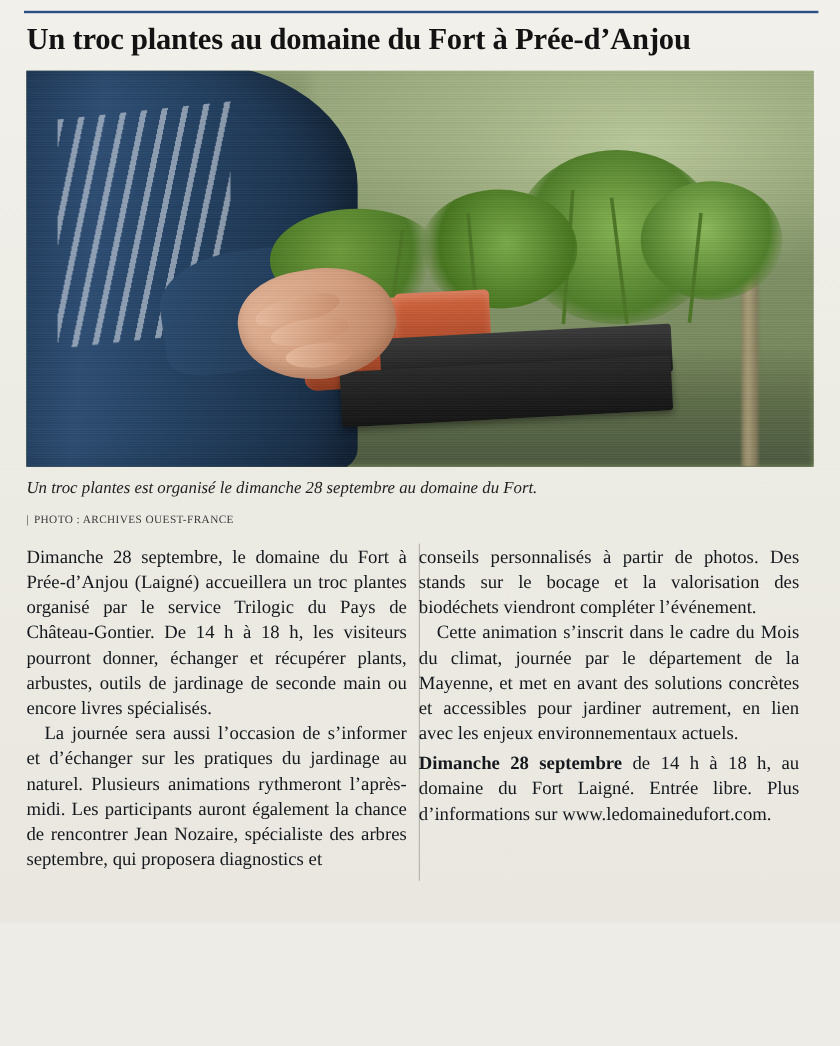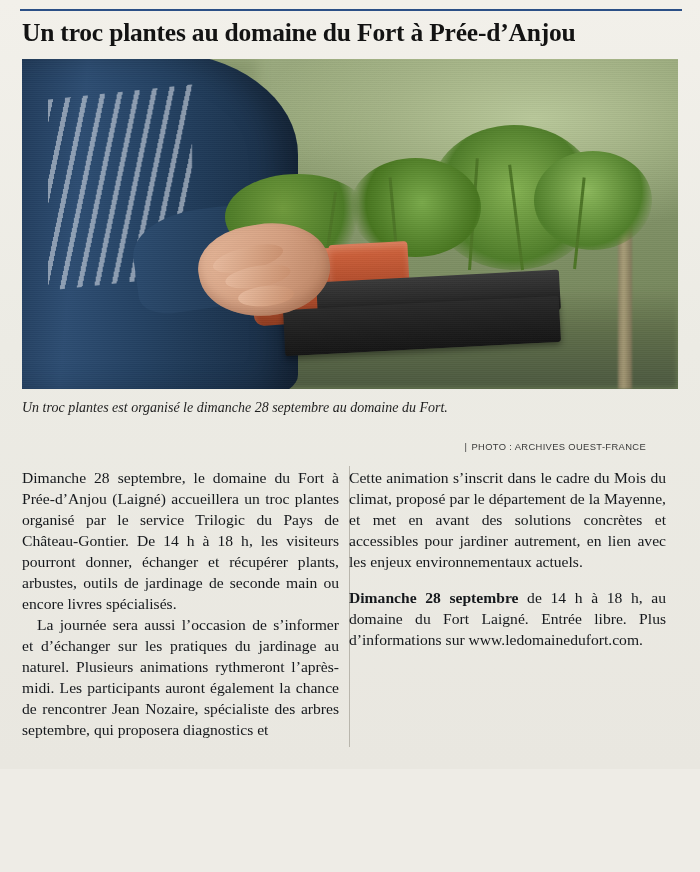--- a/index.html
+++ b/index.html
@@ -206,23 +206,22 @@
 
   .caption {
     margin-top: 11px;
     font-family: "Liberation Serif", serif;
     font-style: italic;
     font-size: 14px;
     color: #1e1e1e;
     line-height: 1.2;
   }
   .credit {
-    margin-top: 25px;
-    text-align: right;
-    font-family: Liberation Sans, sans-serif;
+    margin-top: 13px;
+    font-family: Liberation Serif, serif;
     font-size: 9.4px;
     letter-spacing: .35px;
     color: #3a3a3a;
     padding-right: 32px;
   }
   .credit .bar {
     display: inline-block;
     margin-right: 4px;
     color: #3a3a3a;
   }
@@ -250,21 +249,21 @@
     font-size: 15.6px;
     line-height: 1.345;
     text-align: justify;
     color: #15181c;
     text-indent: 0;
   }
   .col p + p {
     text-indent: 15px;
   }
   .col p.lead-bold {
-    margin-top: 15px;
+    margin-top: 4px;
     text-indent: 0;
   }
   .lead-bold b {
     font-weight: bold;
   }
 </style>
 </head>
 <body>
 
 <div class="page">
@@ -312,18 +311,19 @@
   <div class="credit">
     <span class="bar">|</span><span>PHOTO : ARCHIVES OUEST-FRANCE</span>
   </div>
 
   <div class="columns">
     <div class="col left">
       <p>Dimanche 28 septembre, le domaine du Fort à Prée-d’Anjou (Laigné) accueillera un troc plantes organisé par le service Trilogic du Pays de Château-Gontier. De 14 h à 18 h, les visiteurs pourront donner, échanger et récupérer plants, arbustes, outils de jardinage de seconde main ou encore livres spécialisés.</p>
       <p>La journée sera aussi l’occasion de s’informer et d’échanger sur les pratiques du jardinage au naturel. Plusieurs animations rythmeront l’après-midi. Les participants auront également la chance de rencontrer Jean Nozaire, spécialiste des arbres septembre, qui proposera diagnostics et</p>
     </div>
     <div class="col right">
-      <p>Cette animation s’inscrit dans le cadre du Mois du climat, proposé par le département de la Mayenne, et met en avant des solutions concrètes et accessibles pour jardiner autrement, en lien avec les enjeux environnementaux actuels.</p>
+      <p>conseils personnalisés à partir de photos. Des stands sur le bocage et la valorisation des biodéchets viendront compléter l’événement.</p>
+      <p>Cette animation s’inscrit dans le cadre du Mois du climat, journée par le département de la Mayenne, et met en avant des solutions concrètes et accessibles pour jardiner autrement, en lien avec les enjeux environnementaux actuels.</p>
       <p class="lead-bold"><b>Dimanche 28 septembre</b><span> de 14 h à 18 h, au domaine du Fort Laigné. Entrée libre. Plus d’informations sur www.ledomainedufort.com.</span></p>
     </div>
   </div>
 
 </div>
 
 </body></html>

